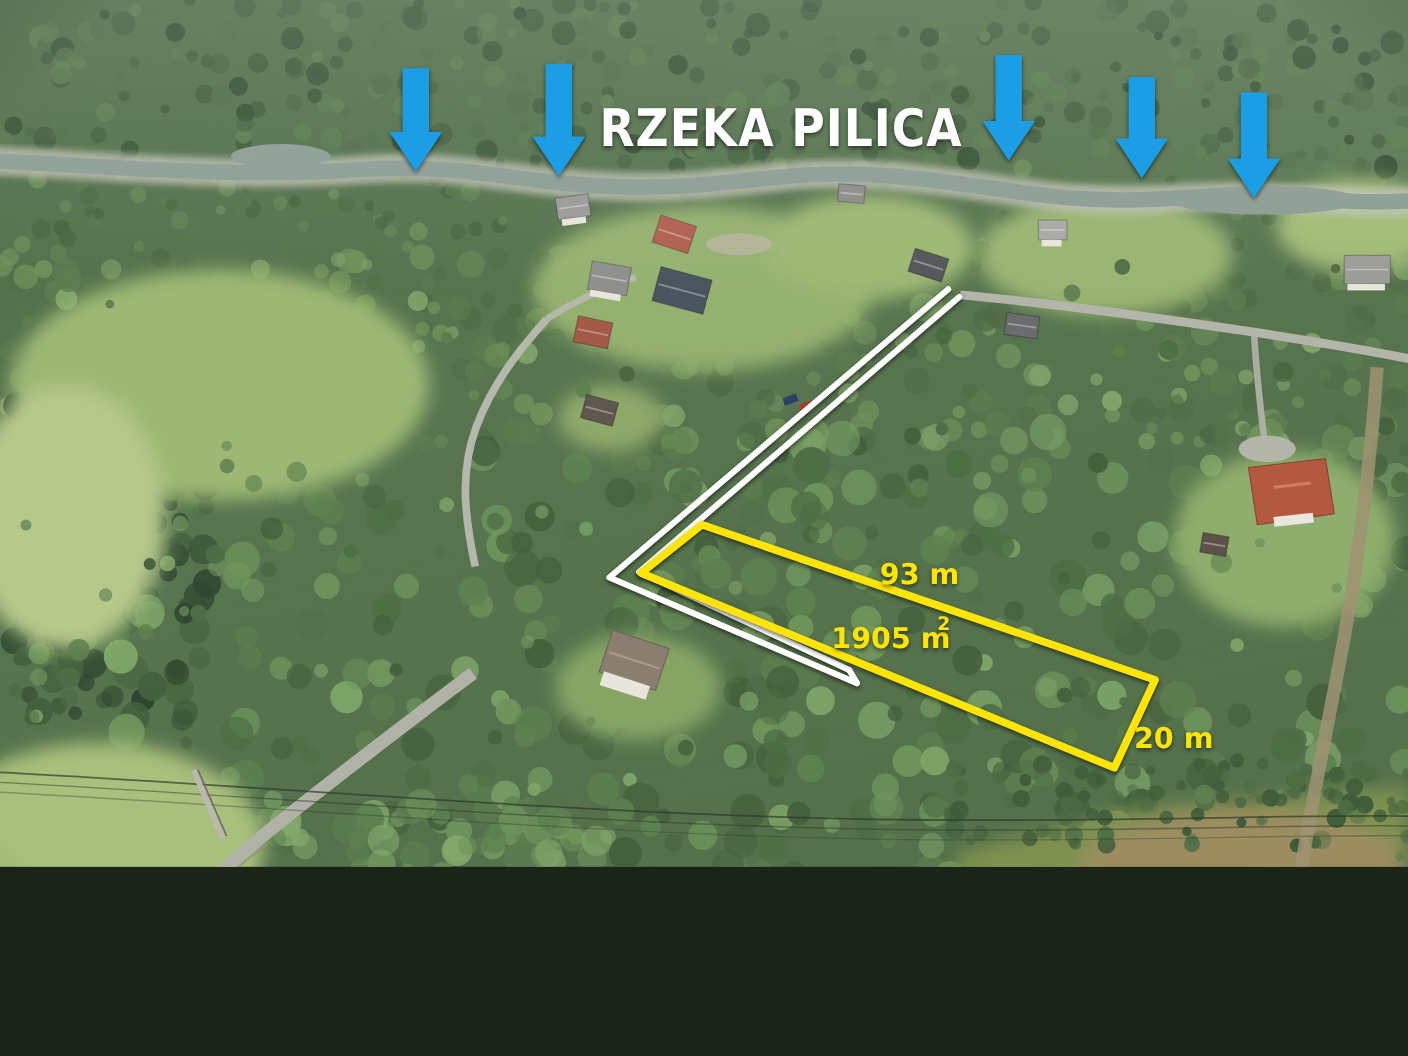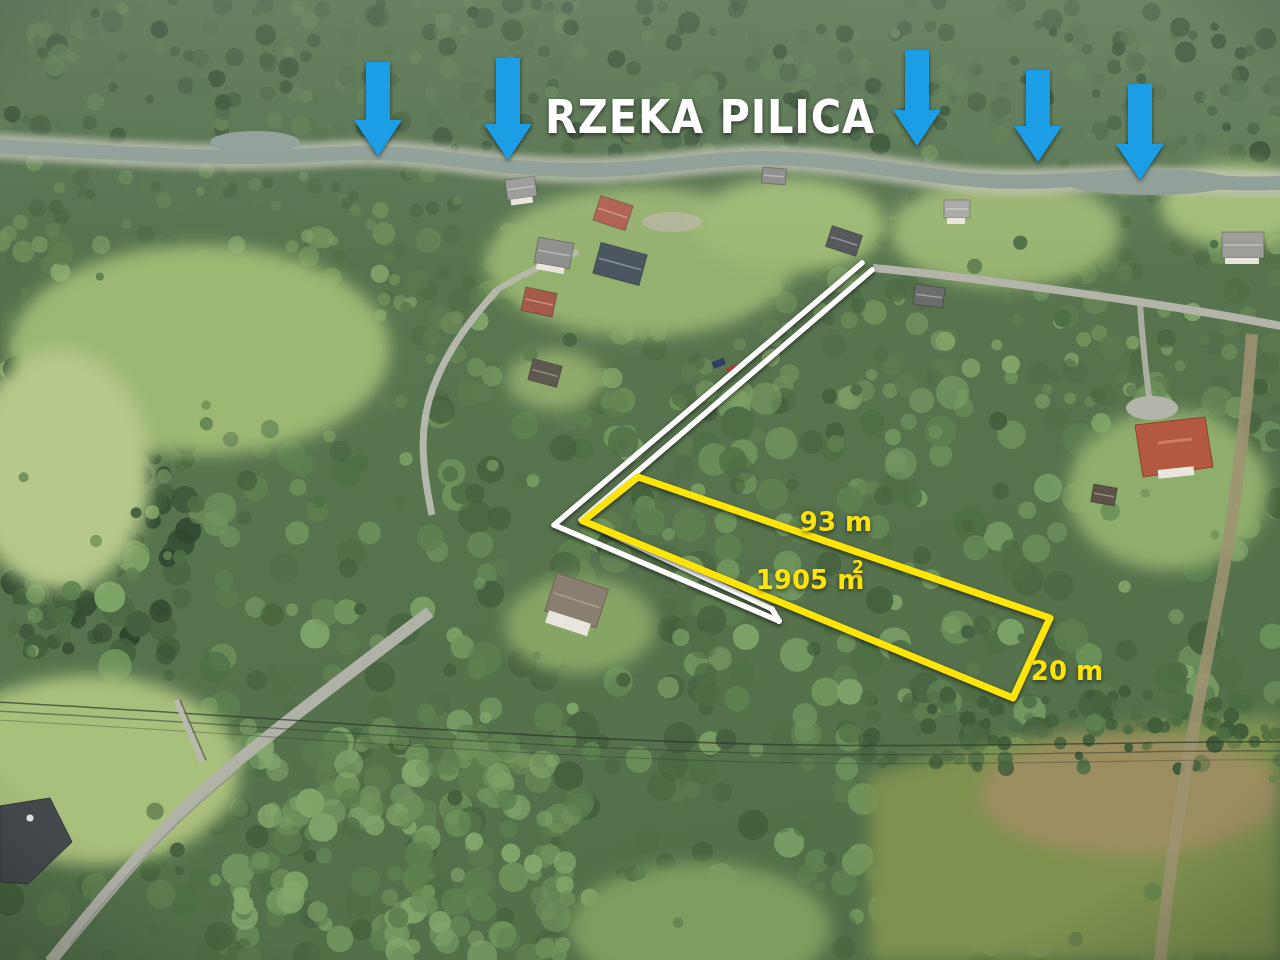--- a/index.html
+++ b/index.html
@@ -1,16 +1,16 @@
 <!DOCTYPE html>
 <html><head>
 <meta charset="utf-8">
 <style>
   html,body{margin:0;padding:0;background:#1c241a;}
-  .stage{position:relative;width:1280px;height:960px;overflow:hidden;
+  .stage{position:relative;width:1280px;height:788px;overflow:hidden;
          font-family:"DejaVu Sans","Liberation Sans",sans-serif;}
   .stage svg{position:absolute;inset:0;display:block;}
   .t-title{font-family:"DejaVu Sans","Liberation Sans",sans-serif;font-weight:bold;font-size:47px;letter-spacing:1px;}
   .t-label{font-family:"DejaVu Sans","Liberation Sans",sans-serif;font-weight:bold;font-size:26px;}
   .t-sup{font-family:"DejaVu Sans","Liberation Sans",sans-serif;font-weight:bold;font-size:17px;}
   .shadowed{filter:drop-shadow(0 2px 2px rgba(0,0,0,.55));}
   .soft{filter:url(#blur8);}
 </style>
 </head>
 <body>

